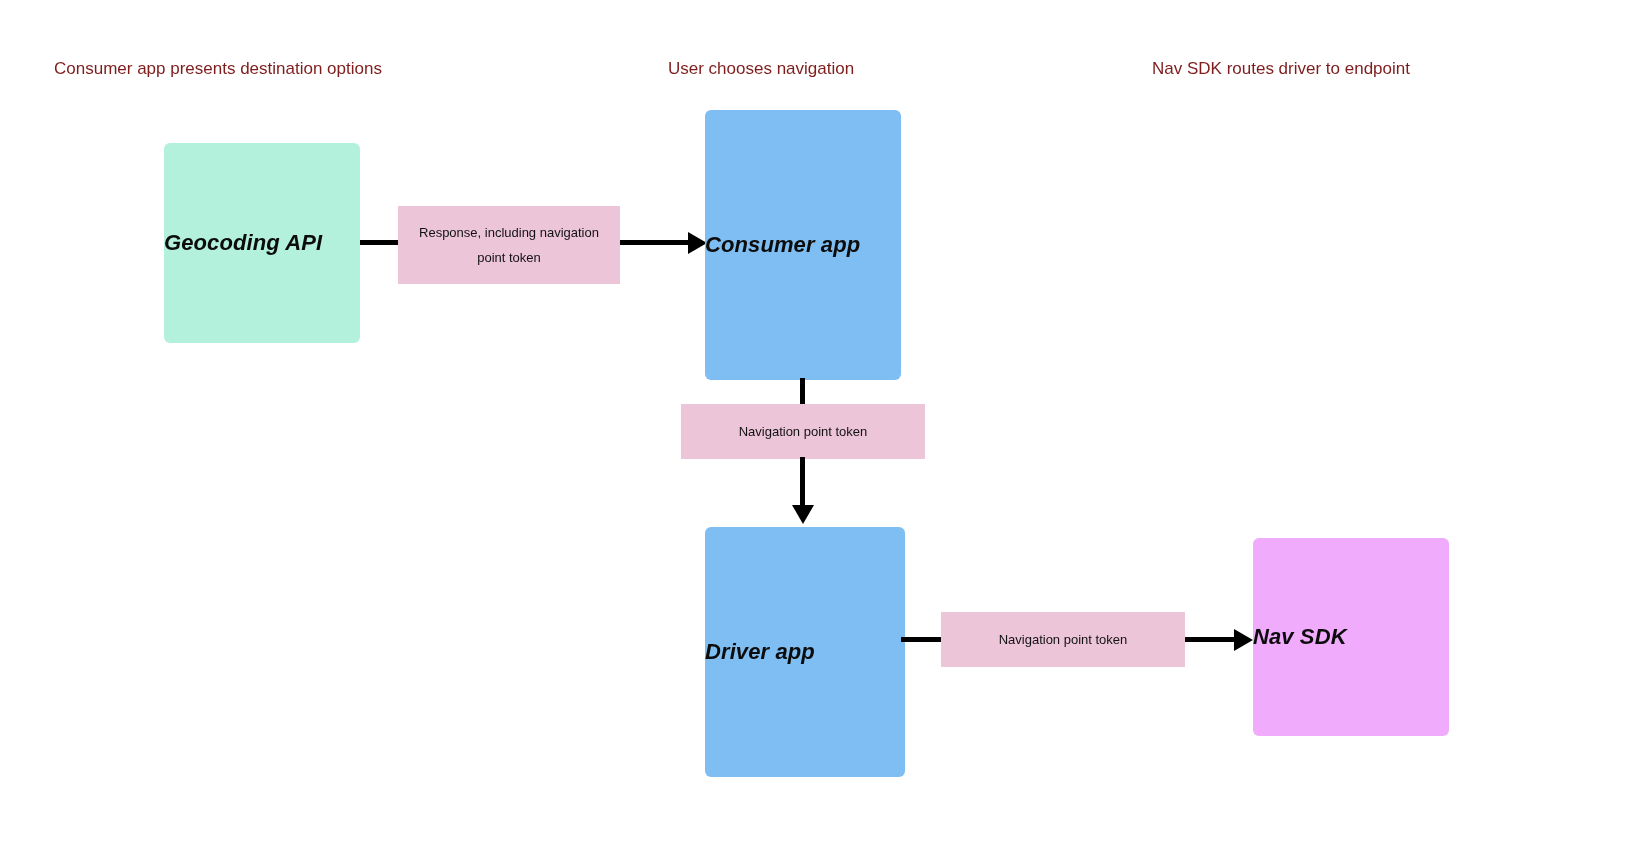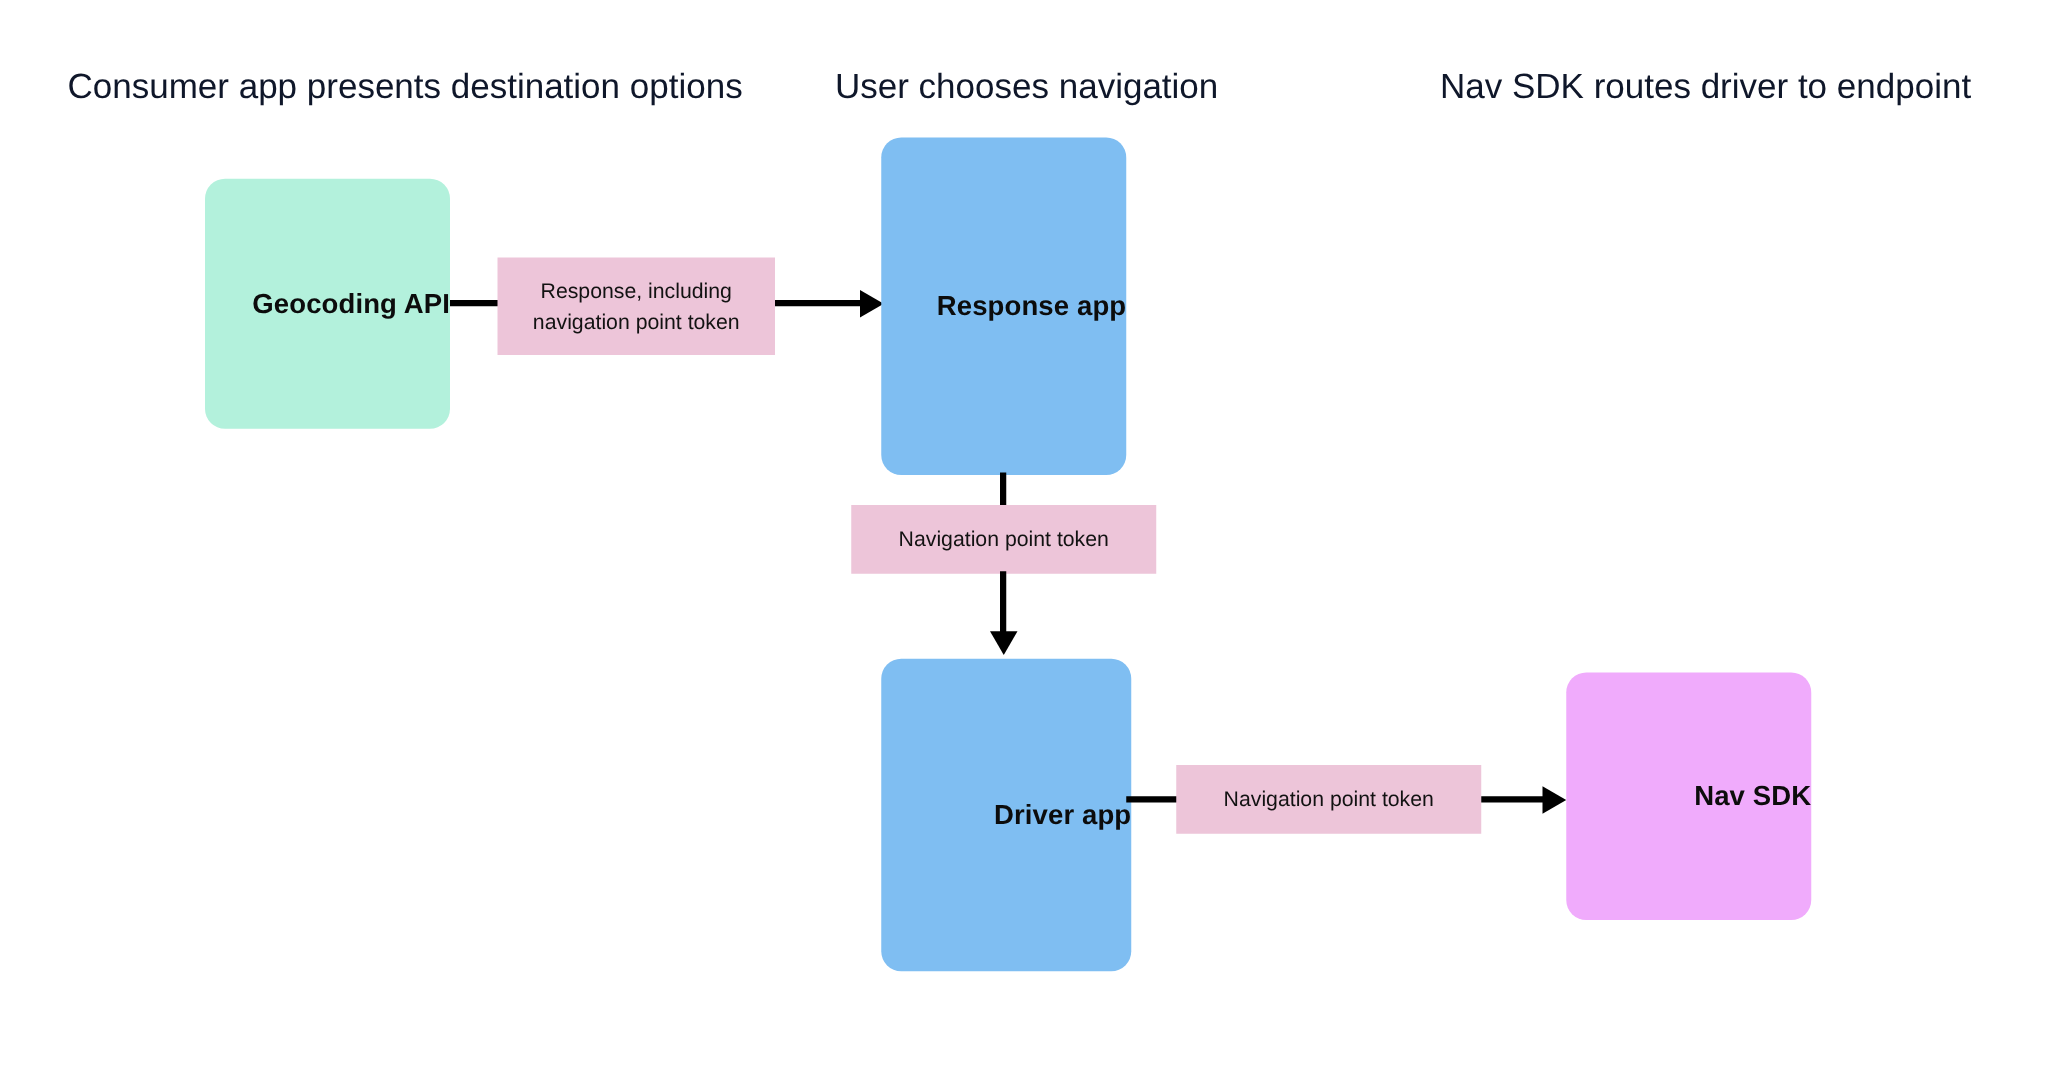--- a/index.html
+++ b/index.html
@@ -17,56 +17,57 @@
     position: relative;
     width: 1646px;
     height: 868px;
     background: #ffffff;
     overflow: hidden;
   }
 
   
   .col-heading {
     position: absolute;
-    font-size: 28px;
+    font-size: 17px;
     font-weight: 400;
     line-height: 28px;
-    color: #0f172a;
+    color: #7f1d1d;
     white-space: nowrap;
   }
 
   
   .node {
     position: absolute;
-    border-radius: 16px;
+    border-radius: 6px;
     display: flex;
     align-items: center;
-    justify-content: flex-end;
+    justify-content: flex-start;
     box-sizing: border-box;
+    font-style: italic;
   }
   .node-label {
     font-size: 22px;
     font-weight: 700;
     color: #0c0c0c;
     text-align: center;
     line-height: 26px;
     letter-spacing: 0.1px;
   }
 
   
   .edge-label {
     position: absolute;
     display: flex;
     align-items: center;
     justify-content: center;
     box-sizing: border-box;
     padding: 0 10px;
   }
   .edge-label-text {
-    font-size: 17px;
+    font-size: 13px;
     font-weight: 400;
     line-height: 25px;
     color: #121212;
     text-align: center;
   }
 
   
   .conn-h {
     position: absolute;
     height: 5px;
@@ -112,21 +113,21 @@
   <div class="conn-h" style="left:360px; top:240px; width:60px;"></div>
 
   <div class="edge-label" style="left:398px; top:206px; width:222px; height:78px; background:#EDC5D9;">
     <span class="edge-label-text">Response, including navigation point token</span>
   </div>
 
   <div class="conn-h" style="left:620px; top:240px; width:70px;"></div>
   <div class="arrow-right" style="left:688px; top:232px;"></div>
 
   <div class="node" style="left:705px; top:110px; width:196px; height:270px; background:#7FBEF2;">
-    <span class="node-label">Response app</span>
+    <span class="node-label">Consumer app</span>
   </div>
 
   <div class="conn-v" style="left:800px; top:378px; height:48px;"></div>
 
   <div class="edge-label" style="left:681px; top:404px; width:244px; height:55px; background:#EDC5D9;">
     <span class="edge-label-text">Navigation point token</span>
   </div>
 
   <div class="conn-v" style="left:800px; top:457px; height:55px;"></div>
   <div class="arrow-down" style="left:792px; top:505px;"></div>

